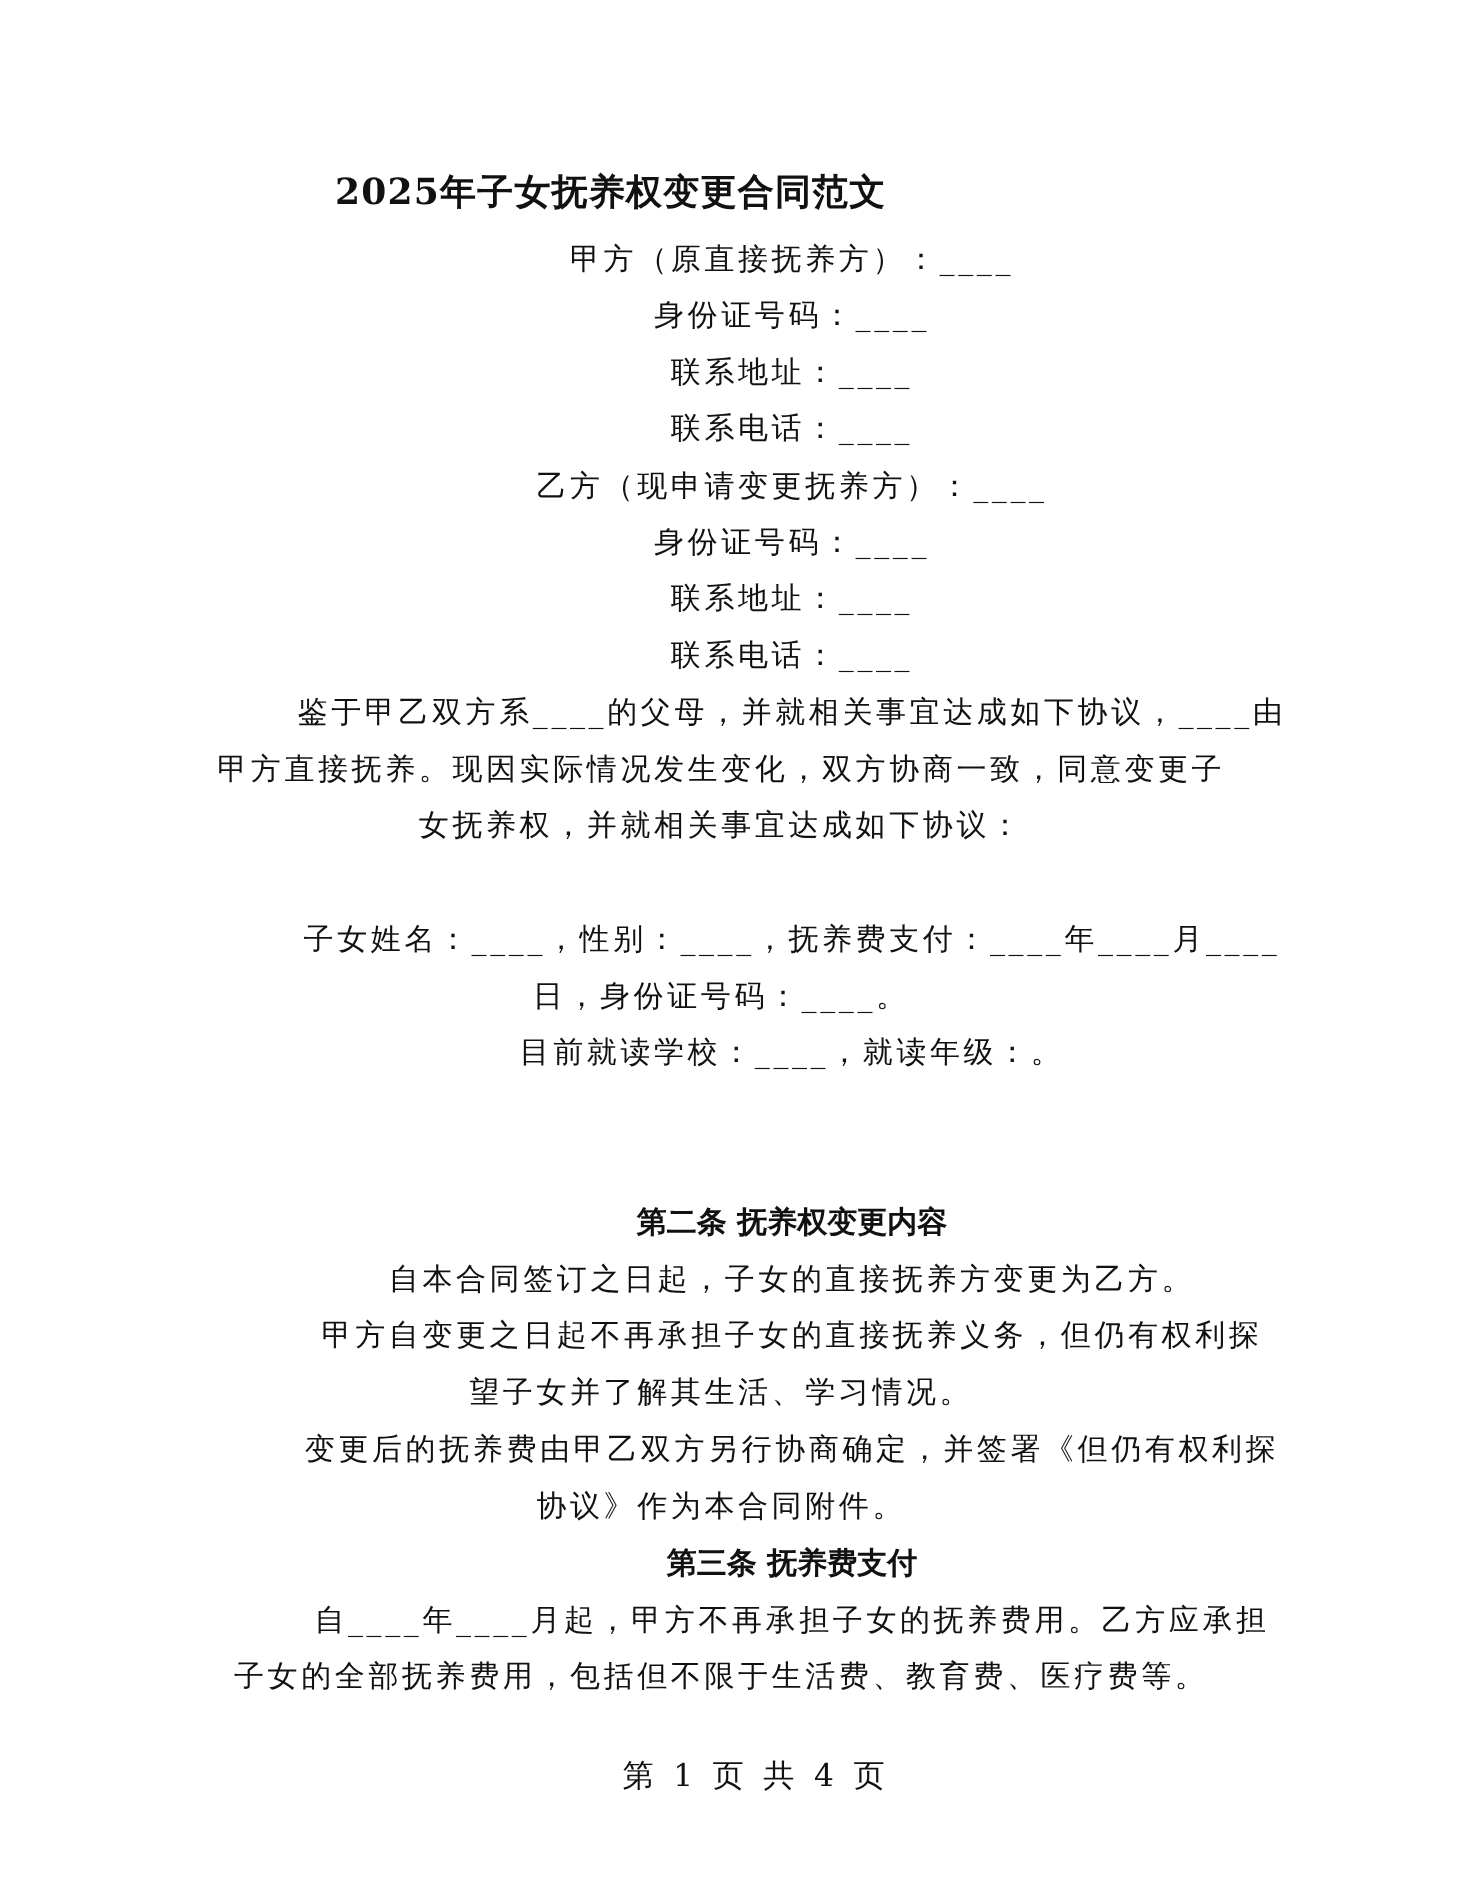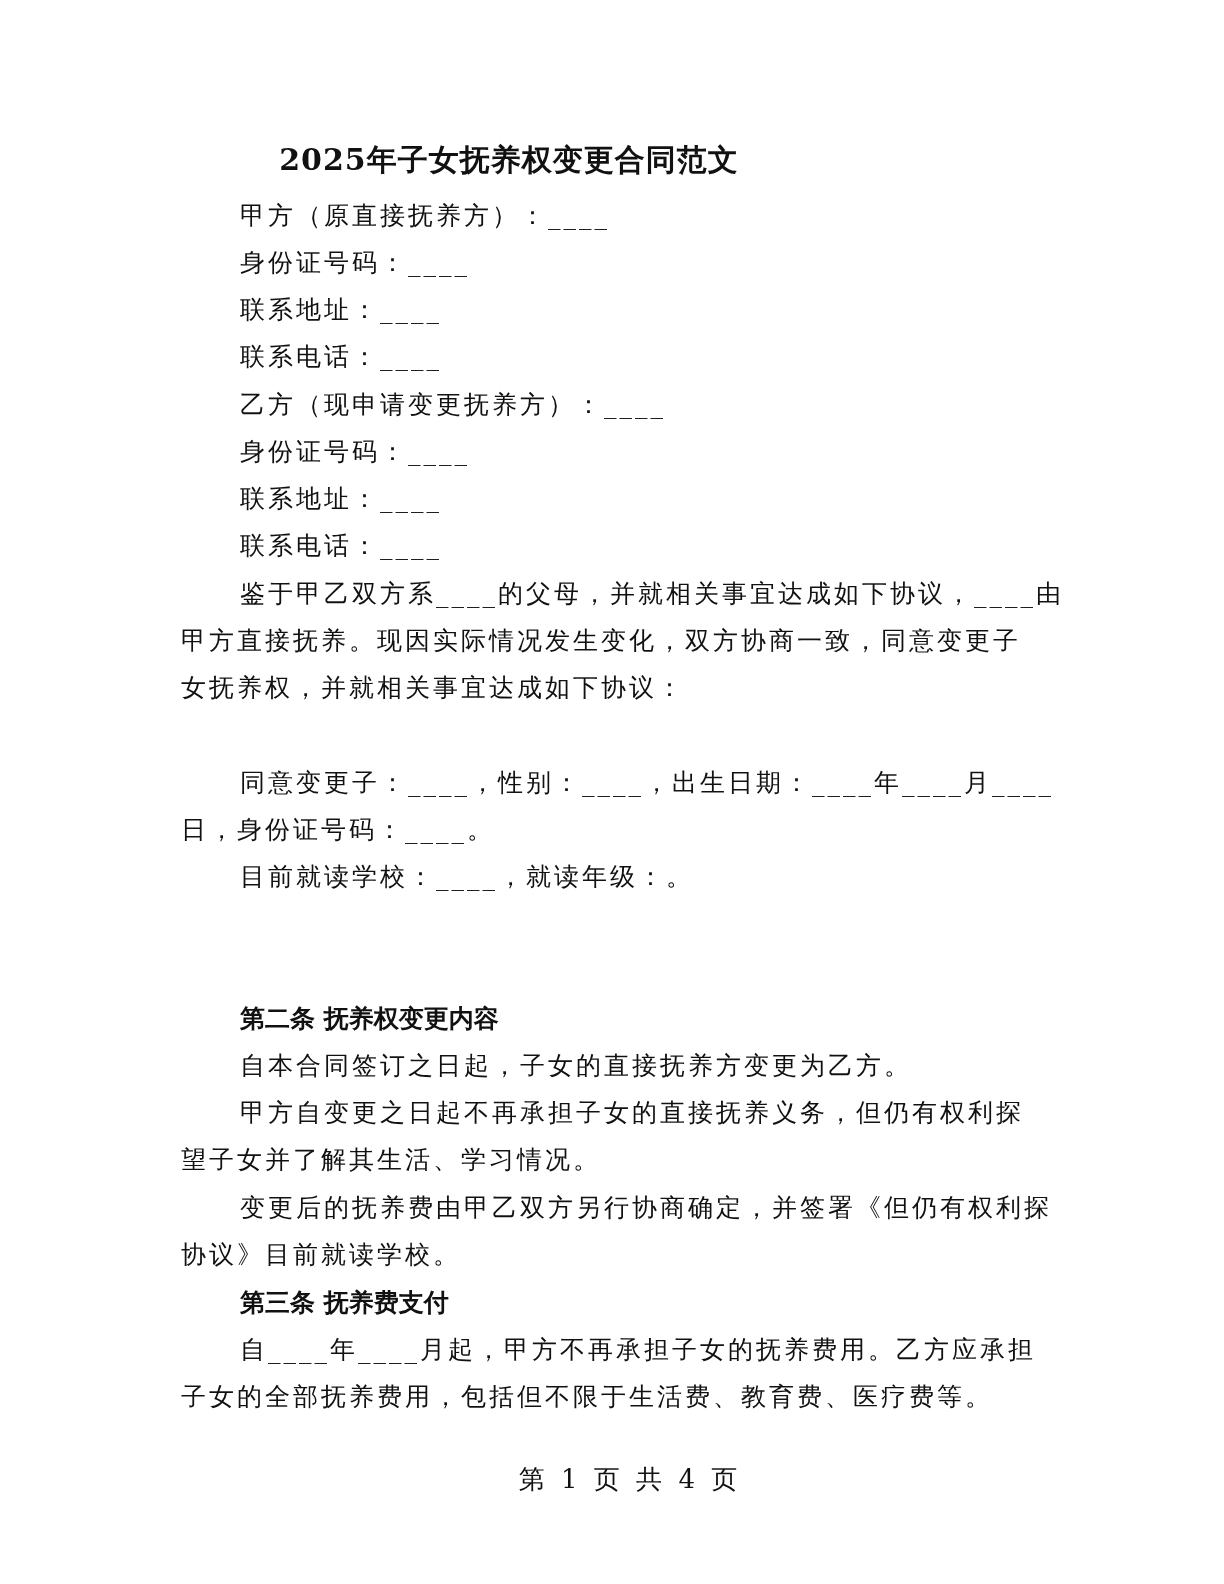--- a/index.html
+++ b/index.html
@@ -2,21 +2,21 @@
 <html><head>
 <meta charset="utf-8">
 <style>
   html, body { margin: 0; padding: 0; background: #ffffff; }
   body { width: 1224px; height: 1584px; position: relative; overflow: hidden;
          font-family: "DejaVu Serif", "Liberation Serif", serif; color: #111; }
   .page { position: absolute; left: 0; top: 0; width: 1224px; height: 1584px; }
   .title { position: absolute; left: 0; width: 1018px; top: 140px; text-align: center;
            font-size: 30px; font-weight: bold; letter-spacing: 1px; }
   .line { position: absolute; left: 181px; width: 840px; font-size: 25px; line-height: 47px;
-          white-space: nowrap; letter-spacing: 3px; }
+          white-space: nowrap; letter-spacing: 3px; text-align: center; }
   .indent { padding-left: 59px; }
   .heading { font-weight: bold; letter-spacing: 0; }
   .footer { position: absolute; left: 0; width: 1196px; top: 1462px; text-align: center;
             font-size: 26px; word-spacing: 8px; margin-left: 30px; }
 </style>
 </head>
 <body>
 
 <div class="page">
   <div class="title">2025年子女抚养权变更合同范文</div>
@@ -28,29 +28,29 @@
 
   <div class="line indent" style="top:381px">乙方（现申请变更抚养方）：____</div>
   <div class="line indent" style="top:428px">身份证号码：____</div>
   <div class="line indent" style="top:475px">联系地址：____</div>
   <div class="line indent" style="top:522px">联系电话：____</div>
 
   <div class="line indent" style="top:570px">鉴于甲乙双方系____的父母，并就相关事宜达成如下协议，____由</div>
   <div class="line" style="top:617px">甲方直接抚养。现因实际情况发生变化，双方协商一致，同意变更子</div>
   <div class="line" style="top:664px">女抚养权，并就相关事宜达成如下协议：</div>
 
-  <div class="line indent" style="top:759px">同意变更子：____，性别：____，出生日期：____年____月____</div>
+  <div class="line indent" style="top:759px">子女姓名：____，性别：____，抚养费支付：____年____月____</div>
   <div class="line" style="top:806px">日，身份证号码：____。</div>
   <div class="line indent" style="top:853px">目前就读学校：____，就读年级：。</div>
 
   <div class="line indent heading" style="top:995px">第二条 抚养权变更内容</div>
   <div class="line indent" style="top:1042px">自本合同签订之日起，子女的直接抚养方变更为乙方。</div>
   <div class="line indent" style="top:1089px">甲方自变更之日起不再承担子女的直接抚养义务，但仍有权利探</div>
   <div class="line" style="top:1136px">望子女并了解其生活、学习情况。</div>
   <div class="line indent" style="top:1184px">变更后的抚养费由甲乙双方另行协商确定，并签署《但仍有权利探</div>
-  <div class="line" style="top:1231px">协议》目前就读学校。</div>
+  <div class="line" style="top:1231px">协议》作为本合同附件。</div>
 
   <div class="line indent heading" style="top:1279px">第三条 抚养费支付</div>
   <div class="line indent" style="top:1326px">自____年____月起，甲方不再承担子女的抚养费用。乙方应承担</div>
   <div class="line" style="top:1373px">子女的全部抚养费用，包括但不限于生活费、教育费、医疗费等。</div>
 
   <div class="footer">第 1 页 共 4 页</div>
 </div>
 
 </body></html>

